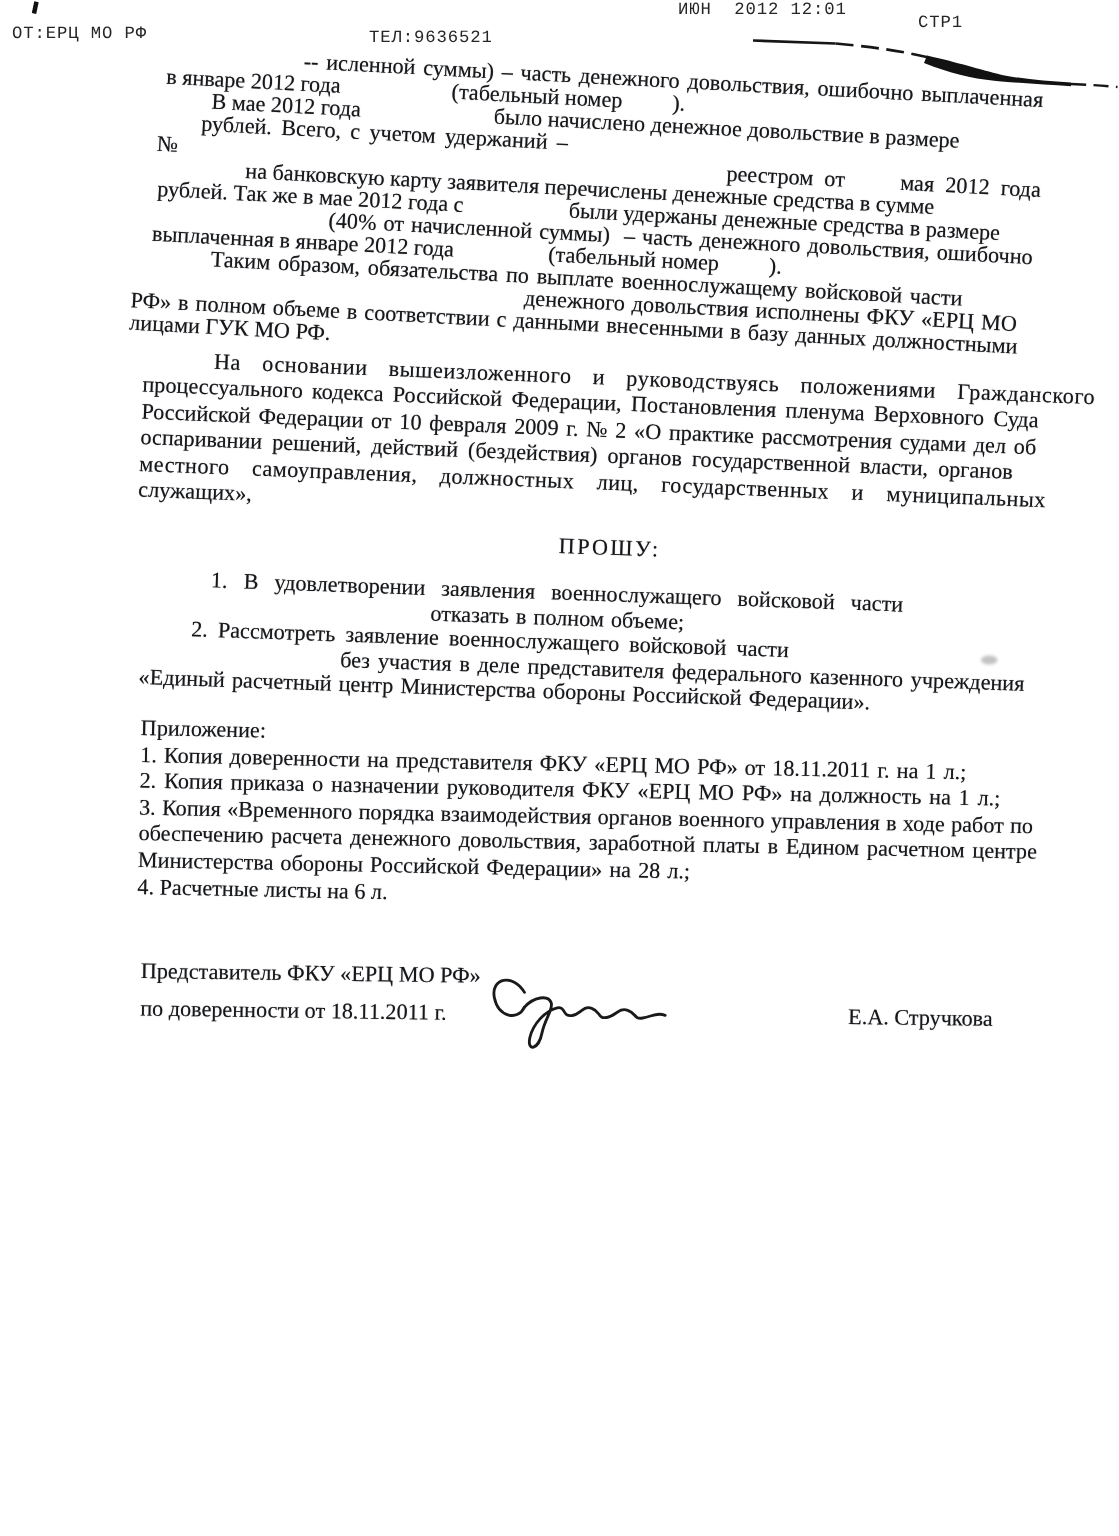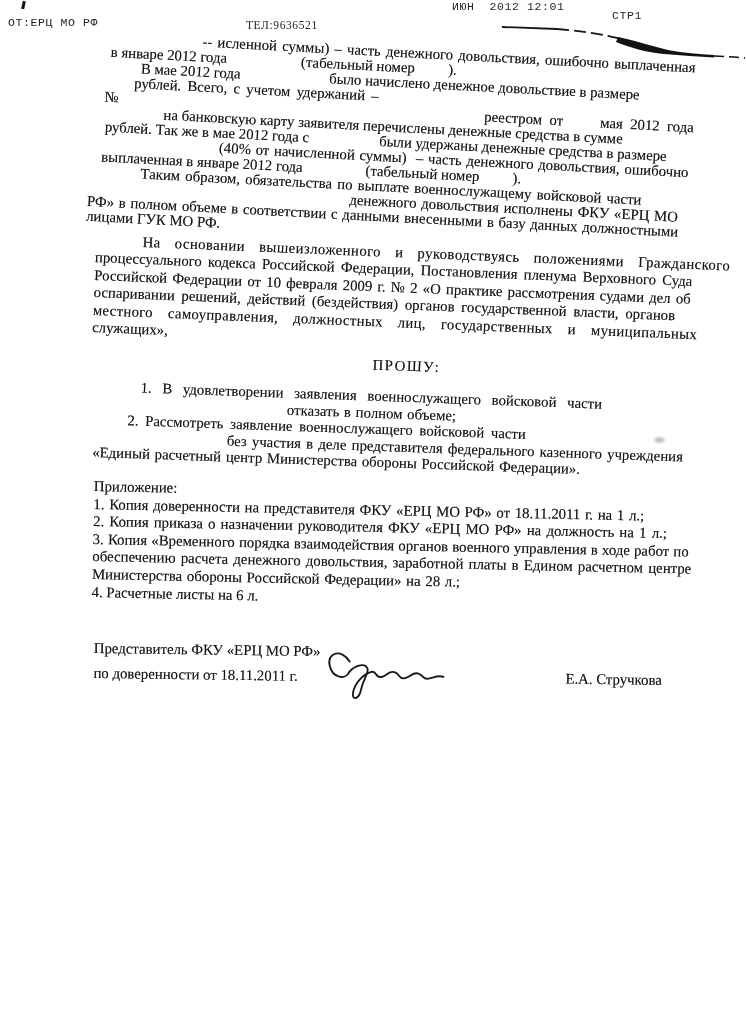--- a/index.html
+++ b/index.html
@@ -11,21 +11,21 @@
     font-family:"Liberation Serif","DejaVu Serif",serif;
     color:#15171a;
   }
   
   .fax{
     position:absolute;
     font-family:"Liberation Mono","DejaVu Sans Mono",monospace;
     font-size:11.5px;letter-spacing:.6px;color:#262626;white-space:pre;
   }
   #fax-from{left:8px;top:16px;}
-  #fax-tel{left:246px;top:19px;font-family:Liberation Serif, serif;}
+  #fax-tel{left:246px;top:19px;}
   #fax-dt{left:452px;top:0;}
   #fax-pg{left:612px;top:9px;text-align:right;}
   
   .seg{position:absolute;left:96px;width:660px;transform-origin:0 0;}
   .ln{
     white-space:pre;
     font-size:14.8px;line-height:15px;
     text-shadow:0 0 .6px rgba(20,20,22,.55);
   }
   #seg1{top:29px;transform:rotate(3deg);}

